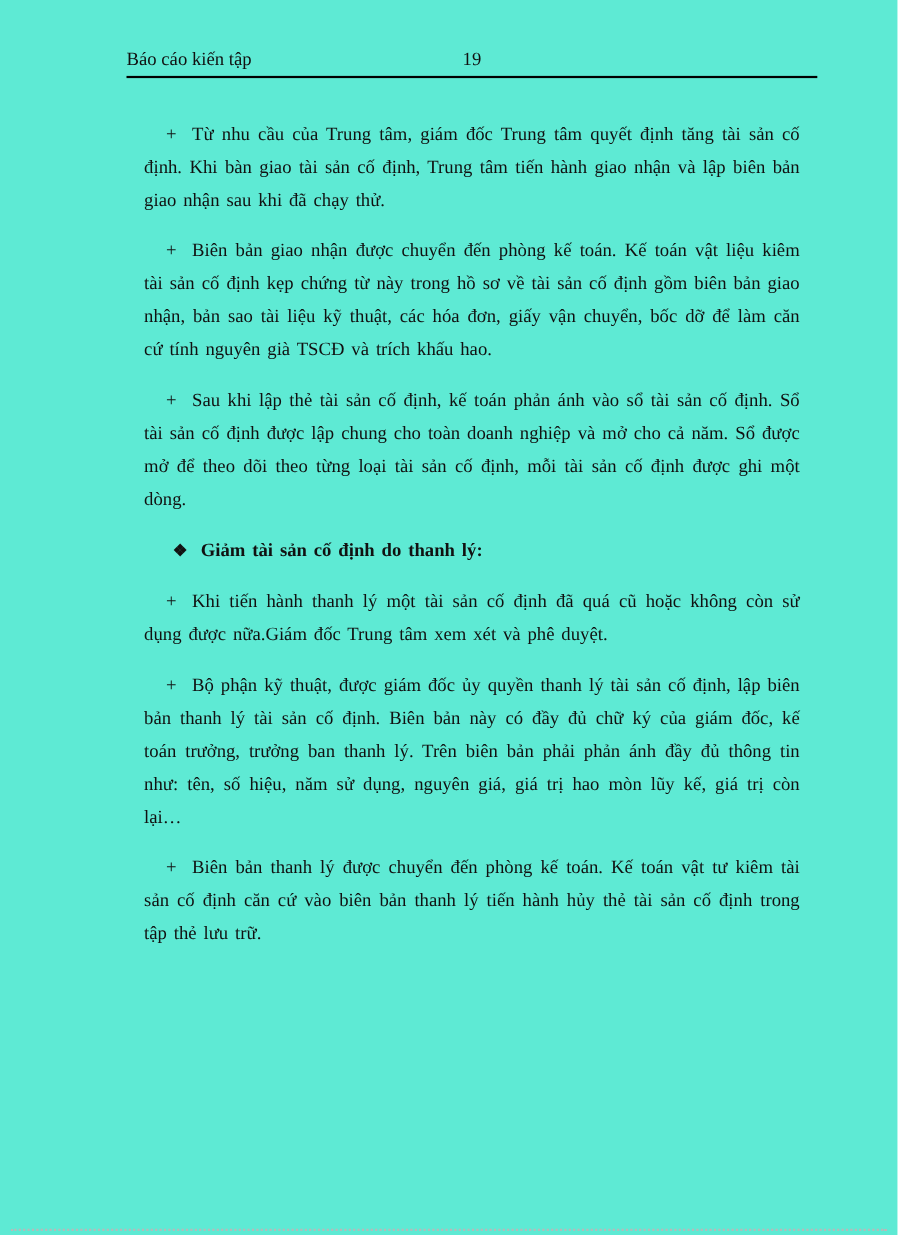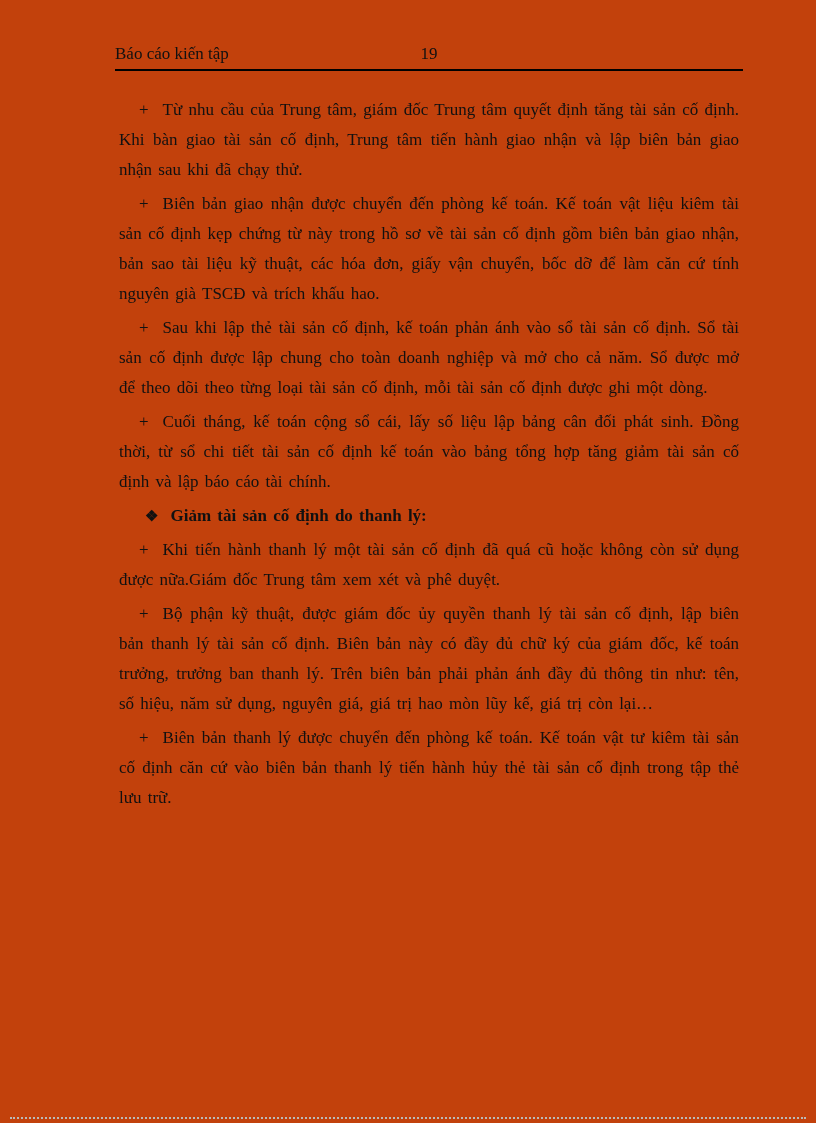--- a/index.html
+++ b/index.html
@@ -4,21 +4,21 @@
 <style>
   html, body {
     margin: 0;
     padding: 0;
     background: #ffffff;
   }
   .page {
     position: relative;
     width: 816px;
     height: 1123px;
-    background: #c2410c;
+    background: #5eead4;
     font-family: "Liberation Serif", "DejaVu Serif", serif;
     color: #111111;
     overflow: hidden;
   }
   .page-header {
     position: absolute;
     top: 42px;
     left: 115px;
     width: 628px;
     font-size: 17px;
@@ -35,21 +35,21 @@
     transform: translateX(-50%);
     top: 0;
   }
   .doc-body {
     position: absolute;
     top: 91px;
     left: 115px;
     width: 628px;
   }
   .doc-body p {
-    margin: 4px;
+    margin: 16px;
     font-size: 17px;
     line-height: 30px;
     text-align: justify;
     text-indent: 20px;
     word-spacing: 2px;
   }
   .doc-body p .marker {
     margin-right: 14px;
   }
   .doc-body p.heading {
@@ -75,21 +75,20 @@
 
   <div class="page-header">
     <span class="header-title">Báo cáo kiến tập</span>
     <span class="page-number">19</span>
   </div>
 
   <div class="doc-body">
     <p><span class="marker">+</span><span>Từ nhu cầu của Trung tâm, giám đốc Trung tâm quyết định tăng tài sản cố định. Khi bàn giao tài sản cố định, Trung tâm tiến hành giao nhận và lập biên bản giao nhận sau khi đã chạy thử.</span></p>
     <p><span class="marker">+</span><span>Biên bản giao nhận được chuyển đến phòng kế toán. Kế toán vật liệu kiêm tài sản cố định kẹp chứng từ này trong hồ sơ về tài sản cố định gồm biên bản giao nhận, bản sao tài liệu kỹ thuật, các hóa đơn, giấy vận chuyển, bốc dỡ để làm căn cứ tính nguyên già TSCĐ và trích khấu hao.</span></p>
     <p><span class="marker">+</span><span>Sau khi lập thẻ tài sản cố định, kế toán phản ánh vào sổ tài sản cố định. Sổ tài sản cố định được lập chung cho toàn doanh nghiệp và mở cho cả năm. Sổ được mở để theo dõi theo từng loại tài sản cố định, mỗi tài sản cố định được ghi một dòng.</span></p>
-    <p><span class="marker">+</span><span>Cuối tháng, kế toán cộng sổ cái, lấy số liệu lập bảng cân đối phát sinh. Đồng thời, từ sổ chi tiết tài sản cố định kế toán vào bảng tổng hợp tăng giảm tài sản cố định và lập báo cáo tài chính.</span></p>
     <p class="heading"><span class="marker">❖</span><span>Giảm tài sản cố định do thanh lý:</span></p>
     <p><span class="marker">+</span><span>Khi tiến hành thanh lý một tài sản cố định đã quá cũ hoặc không còn sử dụng được nữa.Giám đốc Trung tâm xem xét và phê duyệt.</span></p>
     <p><span class="marker">+</span><span>Bộ phận kỹ thuật, được giám đốc ủy quyền thanh lý tài sản cố định, lập biên bản thanh lý tài sản cố định. Biên bản này có đầy đủ chữ ký của giám đốc, kế toán trưởng, trưởng ban thanh lý. Trên biên bản phải phản ánh đầy đủ thông tin như: tên, số hiệu, năm sử dụng, nguyên giá, giá trị hao mòn lũy kế, giá trị còn lại…</span></p>
     <p><span class="marker">+</span><span>Biên bản thanh lý được chuyển đến phòng kế toán. Kế toán vật tư kiêm tài sản cố định căn cứ vào biên bản thanh lý tiến hành hủy thẻ tài sản cố định trong tập thẻ lưu trữ.</span></p>
   </div>
 
   <div class="bottom-dotted-line"></div>
 
 </div>
 

